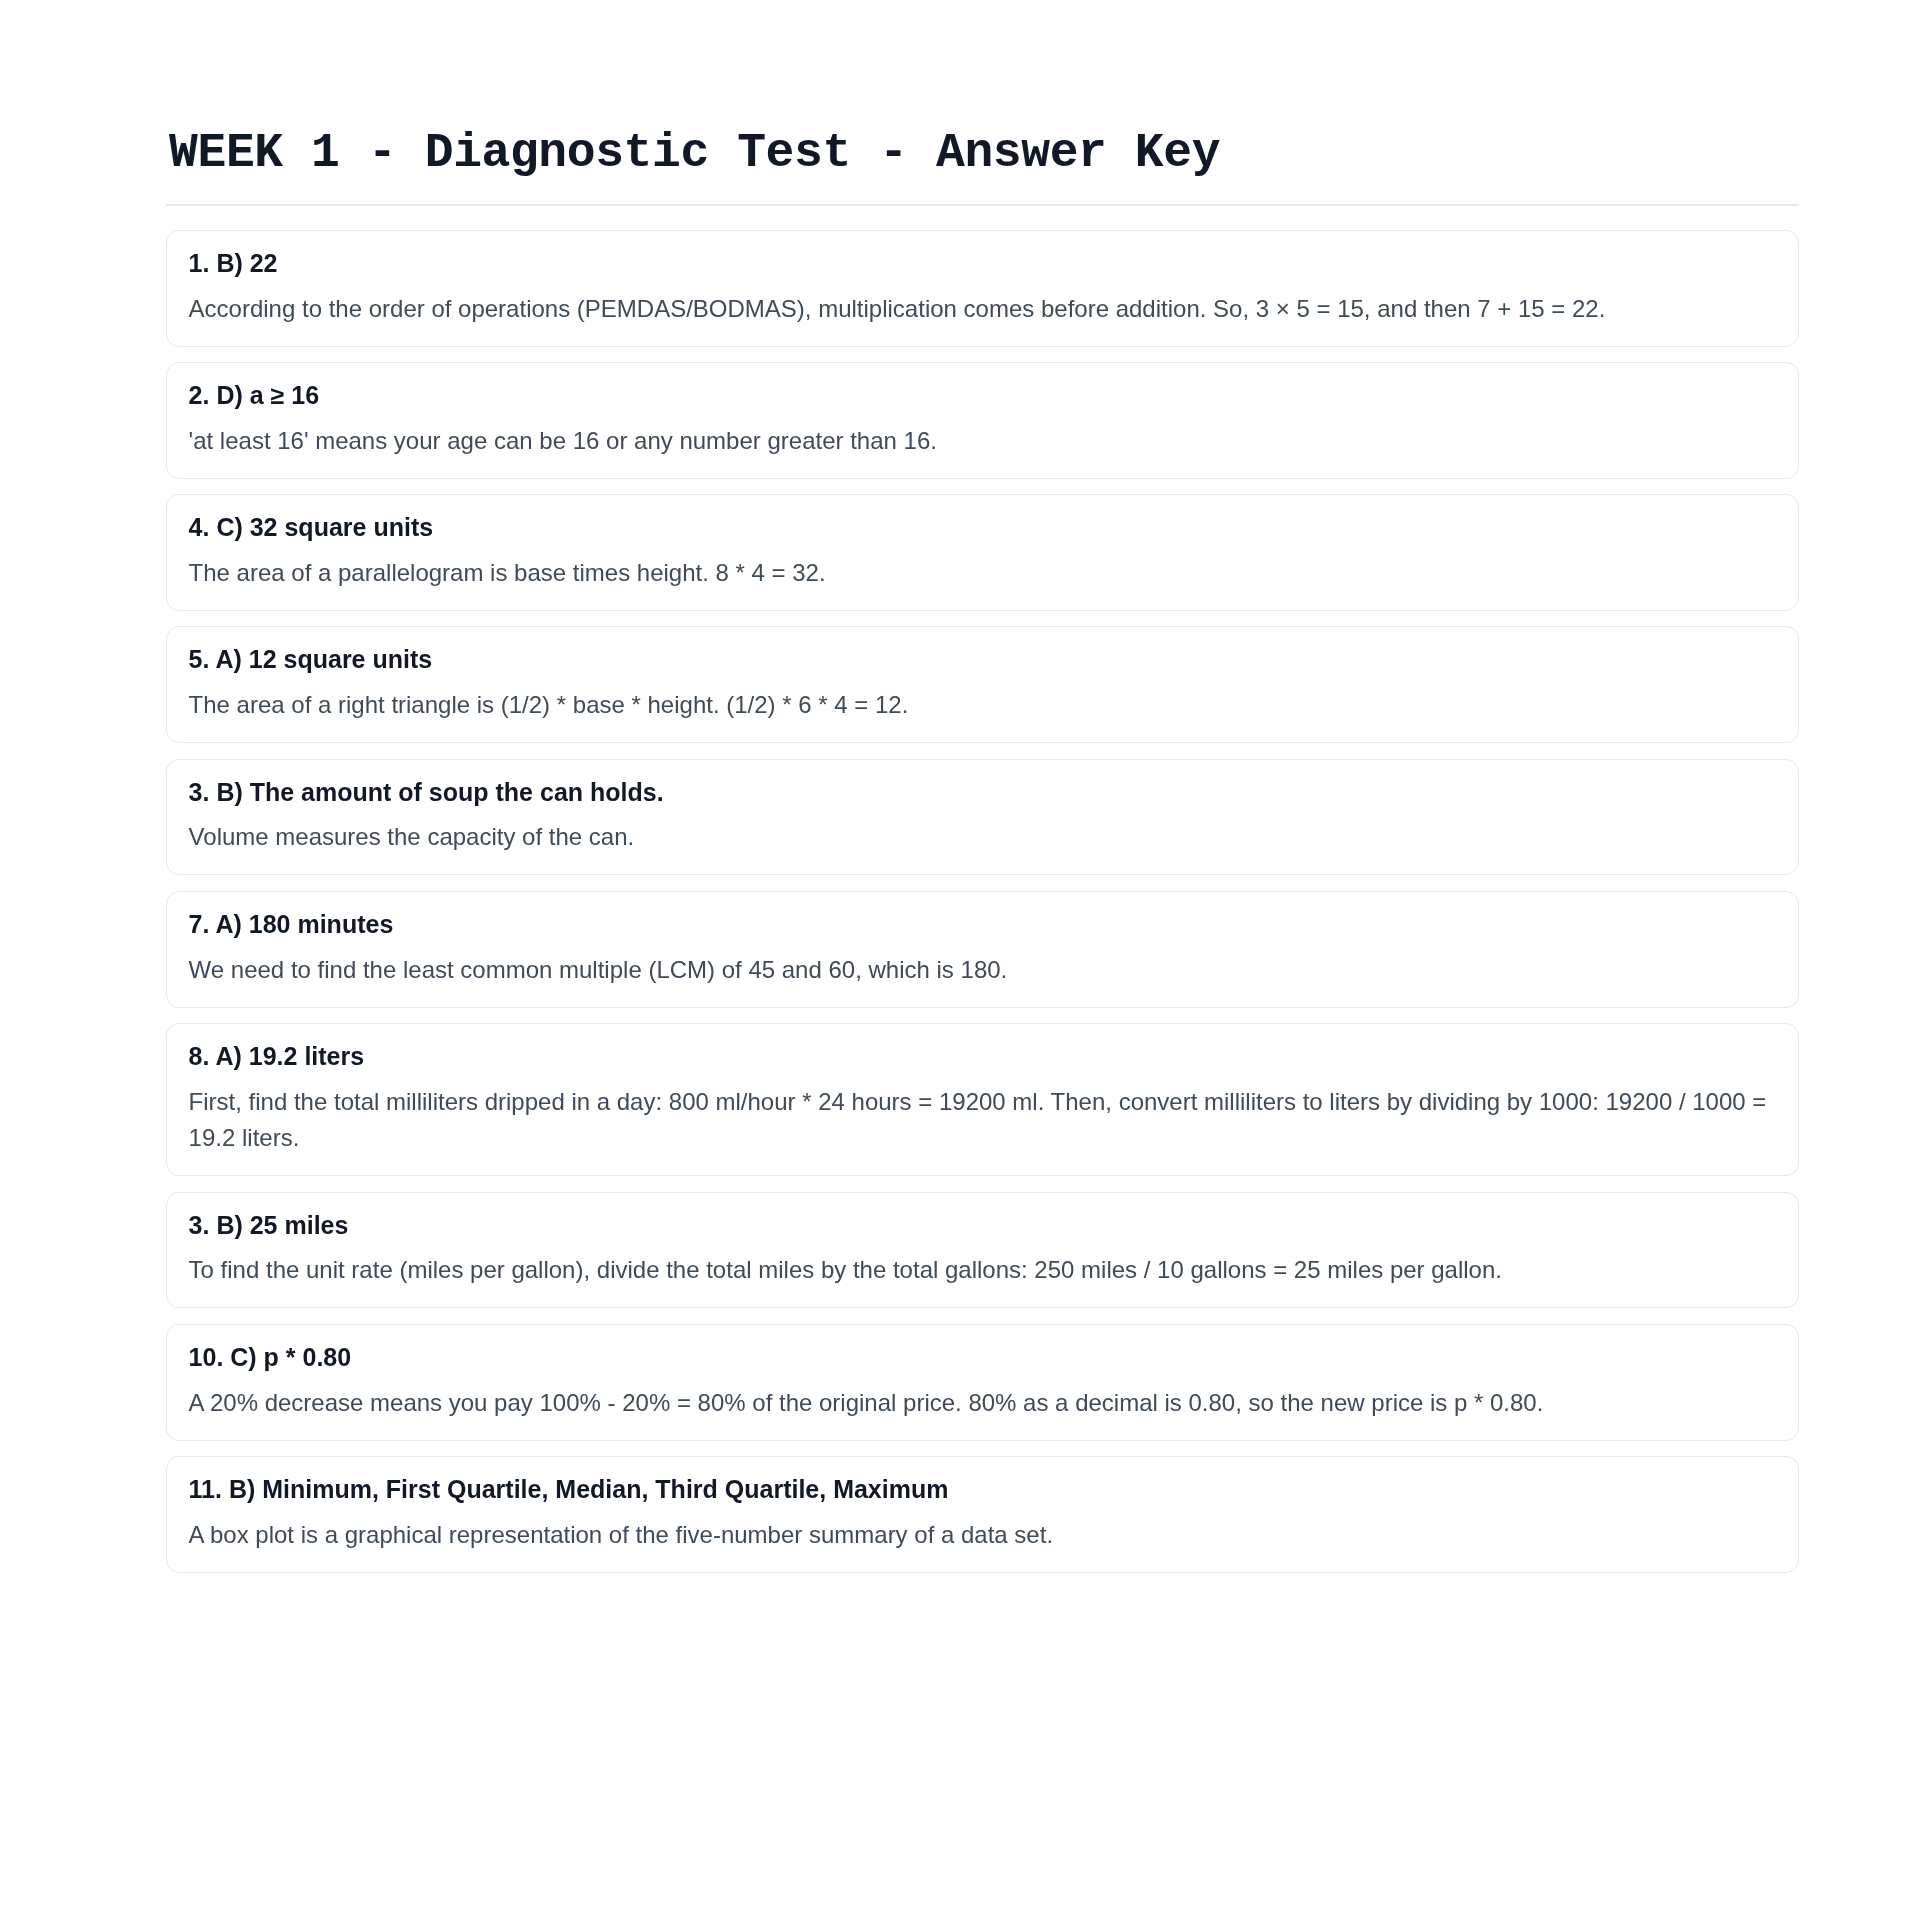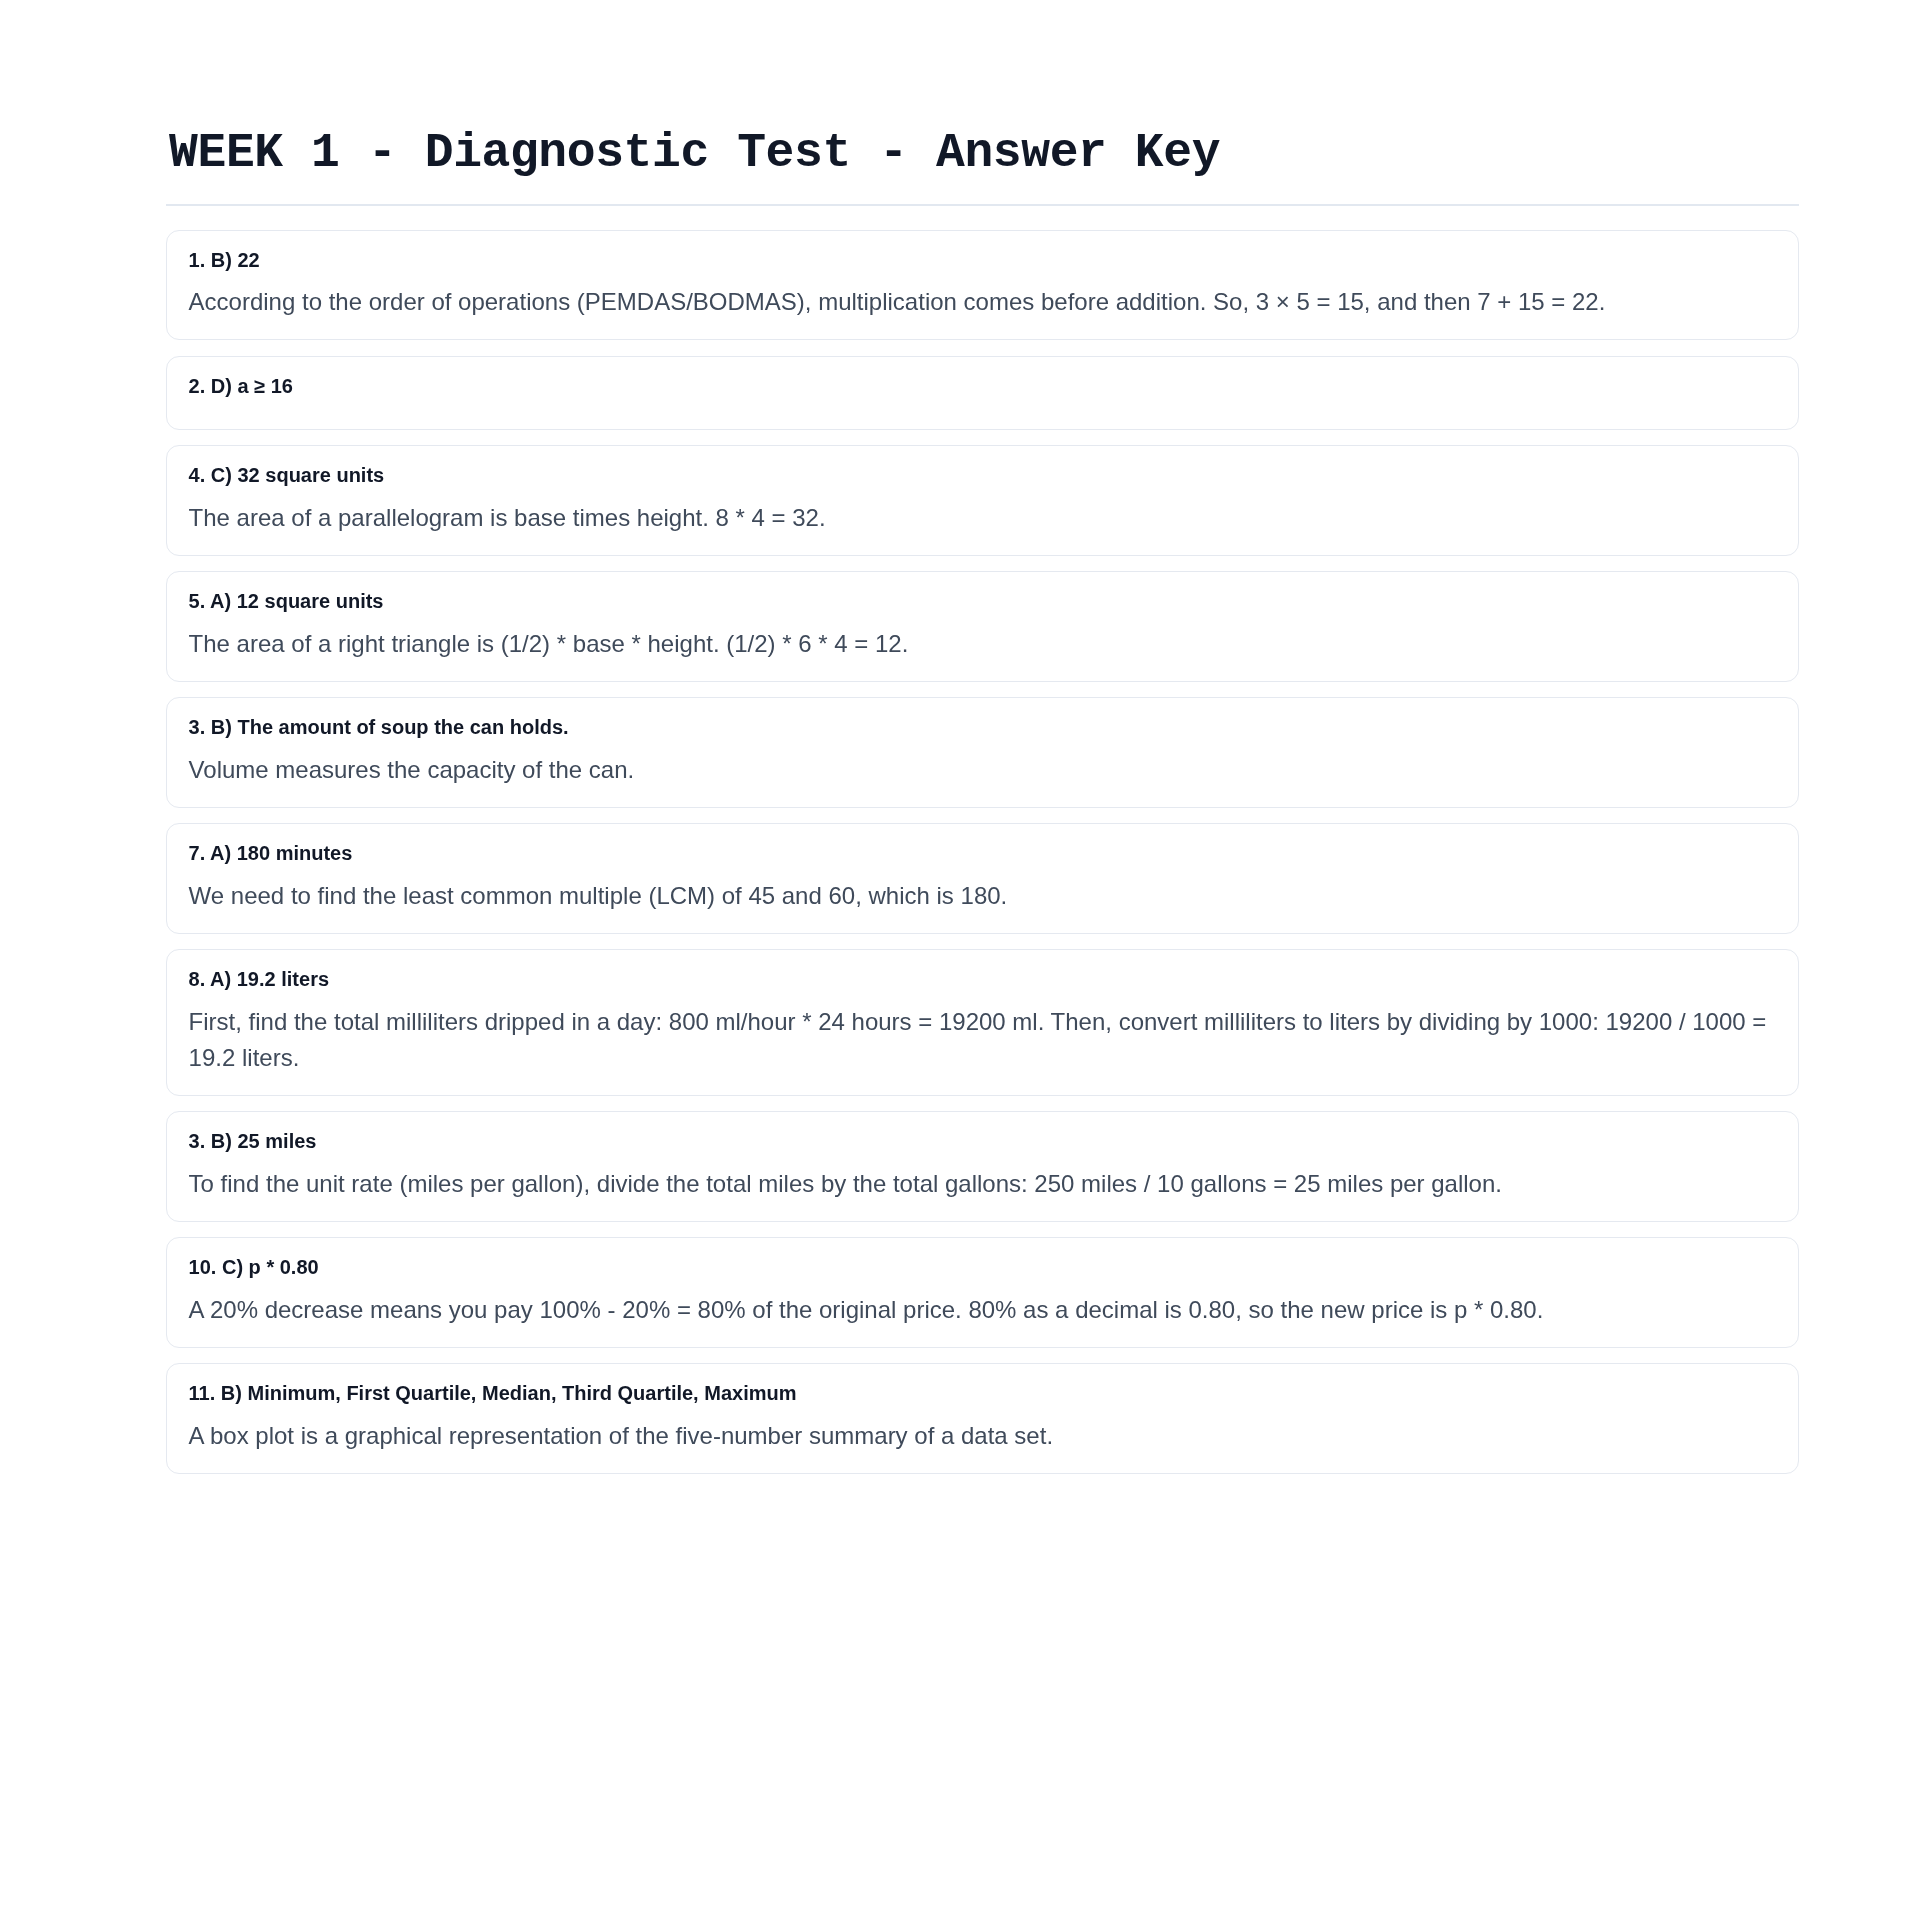--- a/index.html
+++ b/index.html
@@ -51,21 +51,21 @@
   .answer-card {
     box-sizing: border-box;
     border: 1.5px solid #e5e9f0;
     border-radius: 13px;
     background: #ffffff;
     padding: 17px 21.6px 18.5px 21.6px;
     margin-bottom: 15.4px;
     width: 100%;
   }
   .answer-heading {
-    font-size: 20px;
+    font-size: 25px;
     font-weight: bold;
     color: #111827;
     line-height: 1.25;
     margin: 0 0 11.6px 0;
   }
   .answer-explanation {
     font-size: 24px;
     font-weight: normal;
     color: #3f4a5a;
     line-height: 1.52;
@@ -79,20 +79,21 @@
   <div class="content">
     <h1 class="doc-title">WEEK 1 - Diagnostic Test - Answer Key</h1>
     <div class="title-rule"></div>
     <div class="answers" id="answer-list">
         <div class="answer-card">
           <div class="answer-heading">1. B) 22</div>
           <div class="answer-explanation">According to the order of operations (PEMDAS/BODMAS), multiplication comes before addition. So, 3 × 5 = 15, and then 7 + 15 = 22.</div>
         </div>
         <div class="answer-card">
           <div class="answer-heading">2. D) a ≥ 16</div>
+          <div class="answer-explanation">'at least 16' means your age can be 16 or any number greater than 16.</div>
         </div>
         <div class="answer-card">
           <div class="answer-heading">4. C) 32 square units</div>
           <div class="answer-explanation">The area of a parallelogram is base times height. 8 * 4 = 32.</div>
         </div>
         <div class="answer-card">
           <div class="answer-heading">5. A) 12 square units</div>
           <div class="answer-explanation">The area of a right triangle is (1/2) * base * height. (1/2) * 6 * 4 = 12.</div>
         </div>
         <div class="answer-card">

